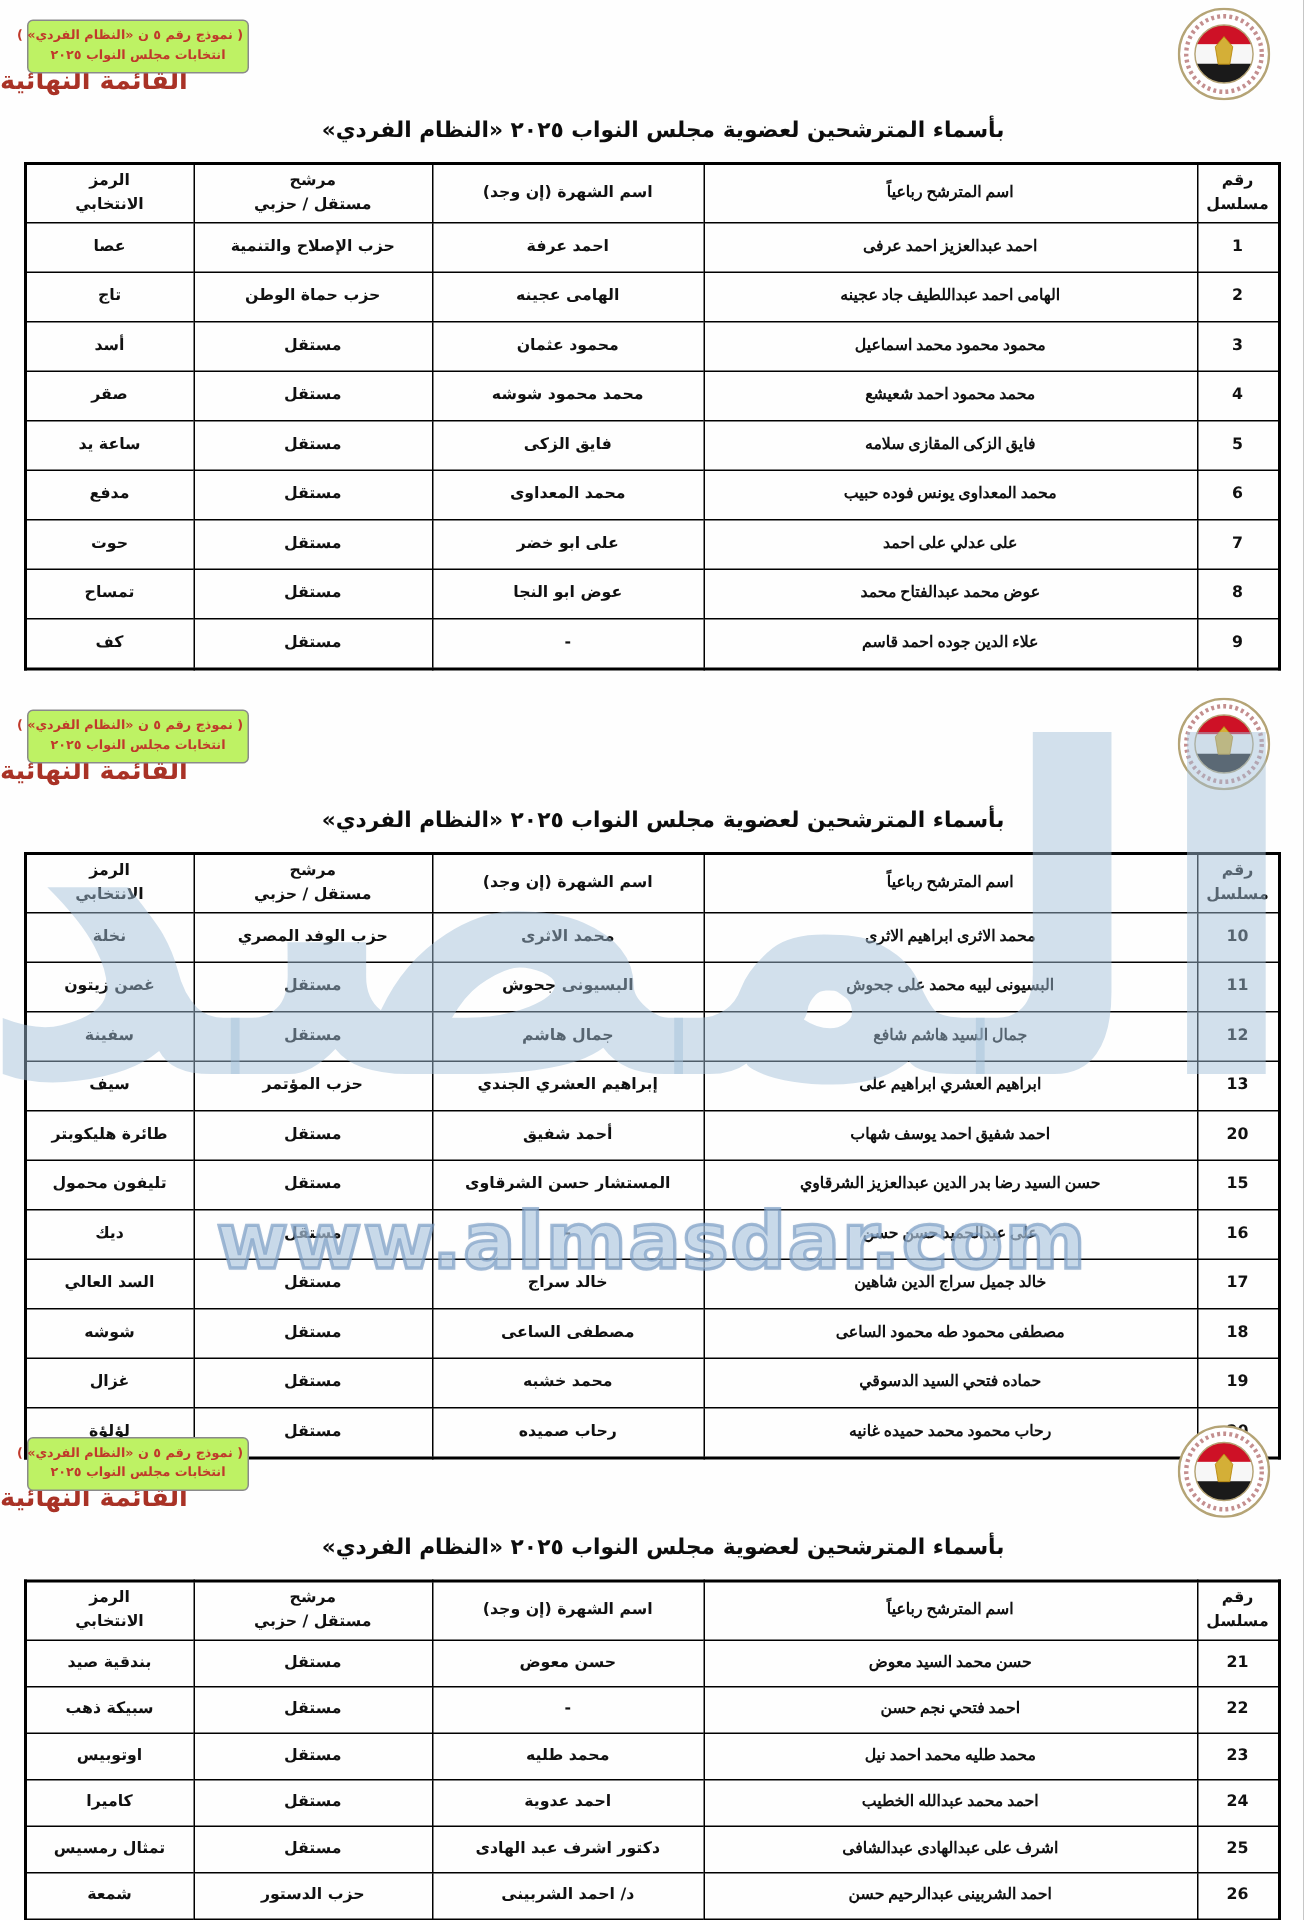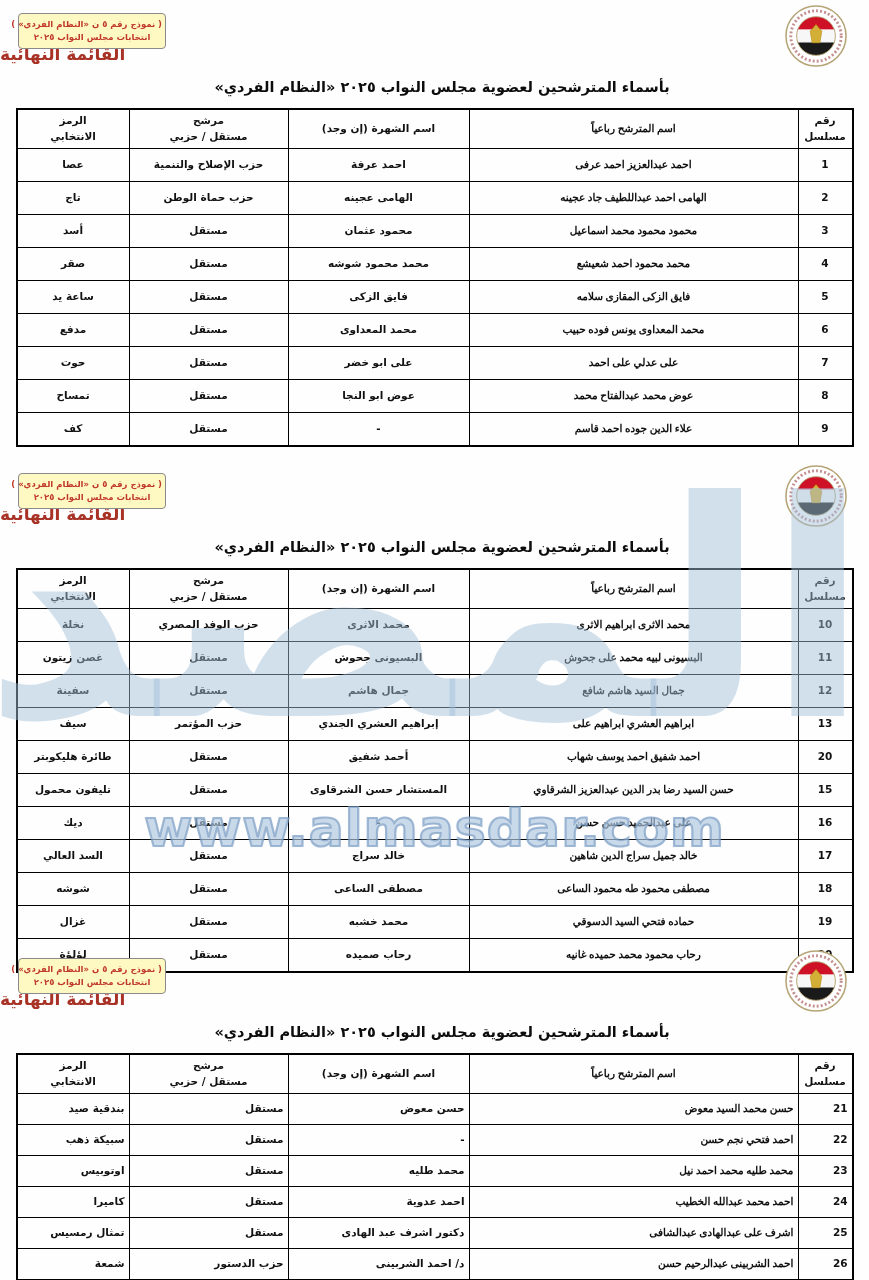--- a/index.html
+++ b/index.html
@@ -8,42 +8,42 @@
     overflow:hidden;margin:0 auto;font-family:"DejaVu Sans",sans-serif;color:#111;
   }
   .sec{position:relative;}
   .s1{height:460px;}
   .s2{height:485px;}
   .s3{height:335px;}
 
   .form-box{
     position:absolute;top:13px;left:18px;width:140px;
     border:1px solid #8a8a8a;border-radius:4px;padding:4px 3px;
-    text-align:center;direction:rtl;background:#fef9c3;
+    text-align:center;direction:rtl;background:#bef264;
   }
   .fb-line{color:#c0392b;font-size:8.5px;font-weight:bold;line-height:1.55;white-space:nowrap;}
 
   .logo{position:absolute;top:5px;right:22px;width:62px;height:62px;}
 
   .title{margin:0;padding-top:44px;text-align:left;color:#a93226;font-size:17px;font-weight:bold;direction:rtl;}
   .subtitle{margin:15px 0 0;text-align:center;color:#0d0d0d;font-size:14.5px;font-weight:bold;direction:rtl;padding-left:15px;}
   .district{margin-top:7px;text-align:center;font-size:12px;font-weight:bold;direction:rtl;}
 
   .tbl{
     width:790px;margin:13px auto 0;border-collapse:collapse;table-layout:fixed;
     border:2px solid #000;direction:rtl;
   }
   .tbl th,.tbl td{
     border:1px solid #000;font-weight:bold;text-align:center;vertical-align:middle;padding:2px 4px;
   }
   .tbl th{font-size:10.5px;white-space:pre-line;height:34px;line-height:1.5;}
   .tbl td{font-size:10.5px;line-height:1.3;}
   .t1 td{height:28px;}
   .t2 td{height:28px;}
-  .t3 td{height:26px;text-align:right;}
+  .t3 td{height:26px;}
   .c-serial{width:45px;}
   .c-name{width:320px;font-family:Liberation Serif, serif;}
   .c-shohra{width:172px;}
   .c-affiliation{width:150px;}
   .c-symbol{width:103px;}
 
   .wm-big{
     position:absolute;top:448px;left:0;right:0;text-align:center;direction:rtl;
     font-size:300px;line-height:1.1;font-weight:bold;color:rgba(163,192,218,0.48);
     z-index:5;pointer-events:none;white-space:nowrap;

